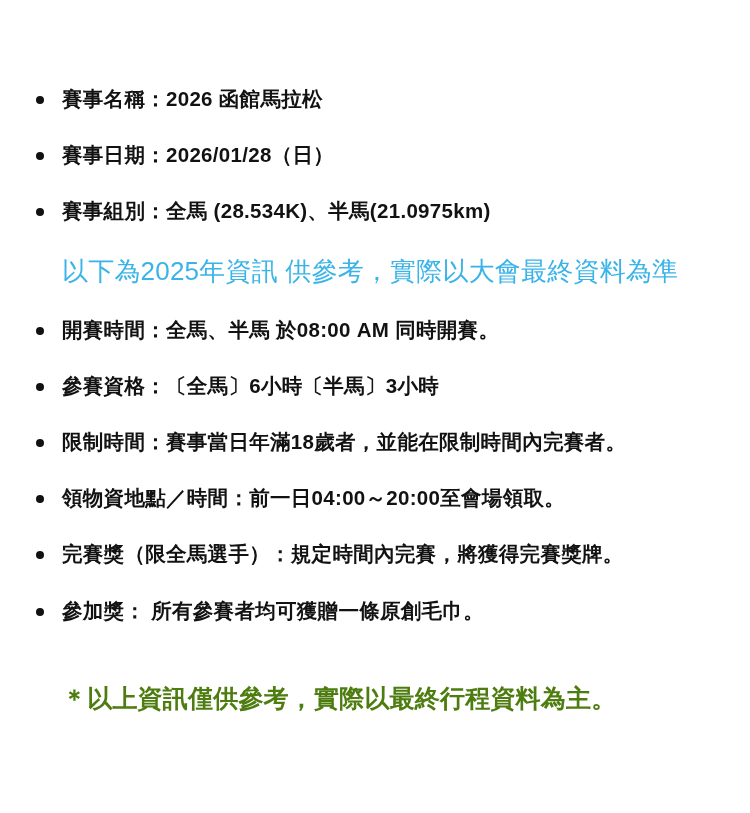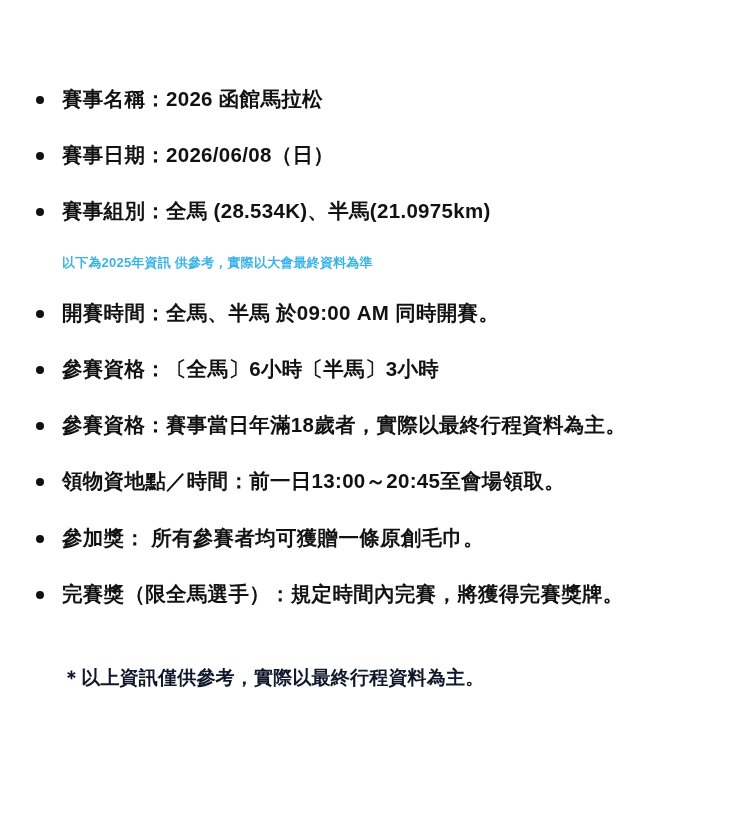--- a/index.html
+++ b/index.html
@@ -42,47 +42,47 @@
     top: 10px;
     width: 8px;
     height: 8px;
     background: #111111;
     border-radius: 50%;
   }
   li.note-item {
     position: relative;
     padding-left: 44px;
     margin: 0 0 28px 0;
-    font-size: 13px;
-    font-weight: bold;
+    font-size: 26px;
+    font-weight: normal;
     line-height: 1.3;
     letter-spacing: 0.2px;
     color: #3ab4e8;
   }
   li.note-item::before {
     content: none;
   }
   .footnote {
     margin: 58px 0 0 44px;
-    font-size: 19px;
+    font-size: 25px;
     font-weight: bold;
     letter-spacing: 0.2px;
-    color: #0f172a;
+    color: #4d7c0f;
   }
 </style>
 </head>
 <body>
 
 <div class="page">
   <ul class="info-list">
     <li class="bullet-item">賽事名稱：2026 函館馬拉松</li>
-    <li class="bullet-item">賽事日期：2026/06/08（日）</li>
+    <li class="bullet-item">賽事日期：2026/01/28（日）</li>
     <li class="bullet-item">賽事組別：全馬 (28.534K)、半馬(21.0975km)</li>
     <li class="note-item">以下為2025年資訊 供參考，實際以大會最終資料為準</li>
-    <li class="bullet-item">開賽時間：全馬、半馬 於09:00 AM 同時開賽。</li>
+    <li class="bullet-item">開賽時間：全馬、半馬 於08:00 AM 同時開賽。</li>
     <li class="bullet-item">參賽資格：〔全馬〕6小時〔半馬〕3小時</li>
-    <li class="bullet-item">參賽資格：賽事當日年滿18歲者，實際以最終行程資料為主。</li>
-    <li class="bullet-item">領物資地點／時間：前一日13:00～20:45至會場領取。</li>
+    <li class="bullet-item">限制時間：賽事當日年滿18歲者，並能在限制時間內完賽者。</li>
+    <li class="bullet-item">領物資地點／時間：前一日04:00～20:00至會場領取。</li>
+    <li class="bullet-item">完賽獎（限全馬選手）：規定時間內完賽，將獲得完賽獎牌。</li>
     <li class="bullet-item">參加獎： 所有參賽者均可獲贈一條原創毛巾。</li>
-    <li class="bullet-item">完賽獎（限全馬選手）：規定時間內完賽，將獲得完賽獎牌。</li>
   </ul>
   <div class="footnote">＊以上資訊僅供參考，實際以最終行程資料為主。</div>
 </div>
 
 </body></html>

